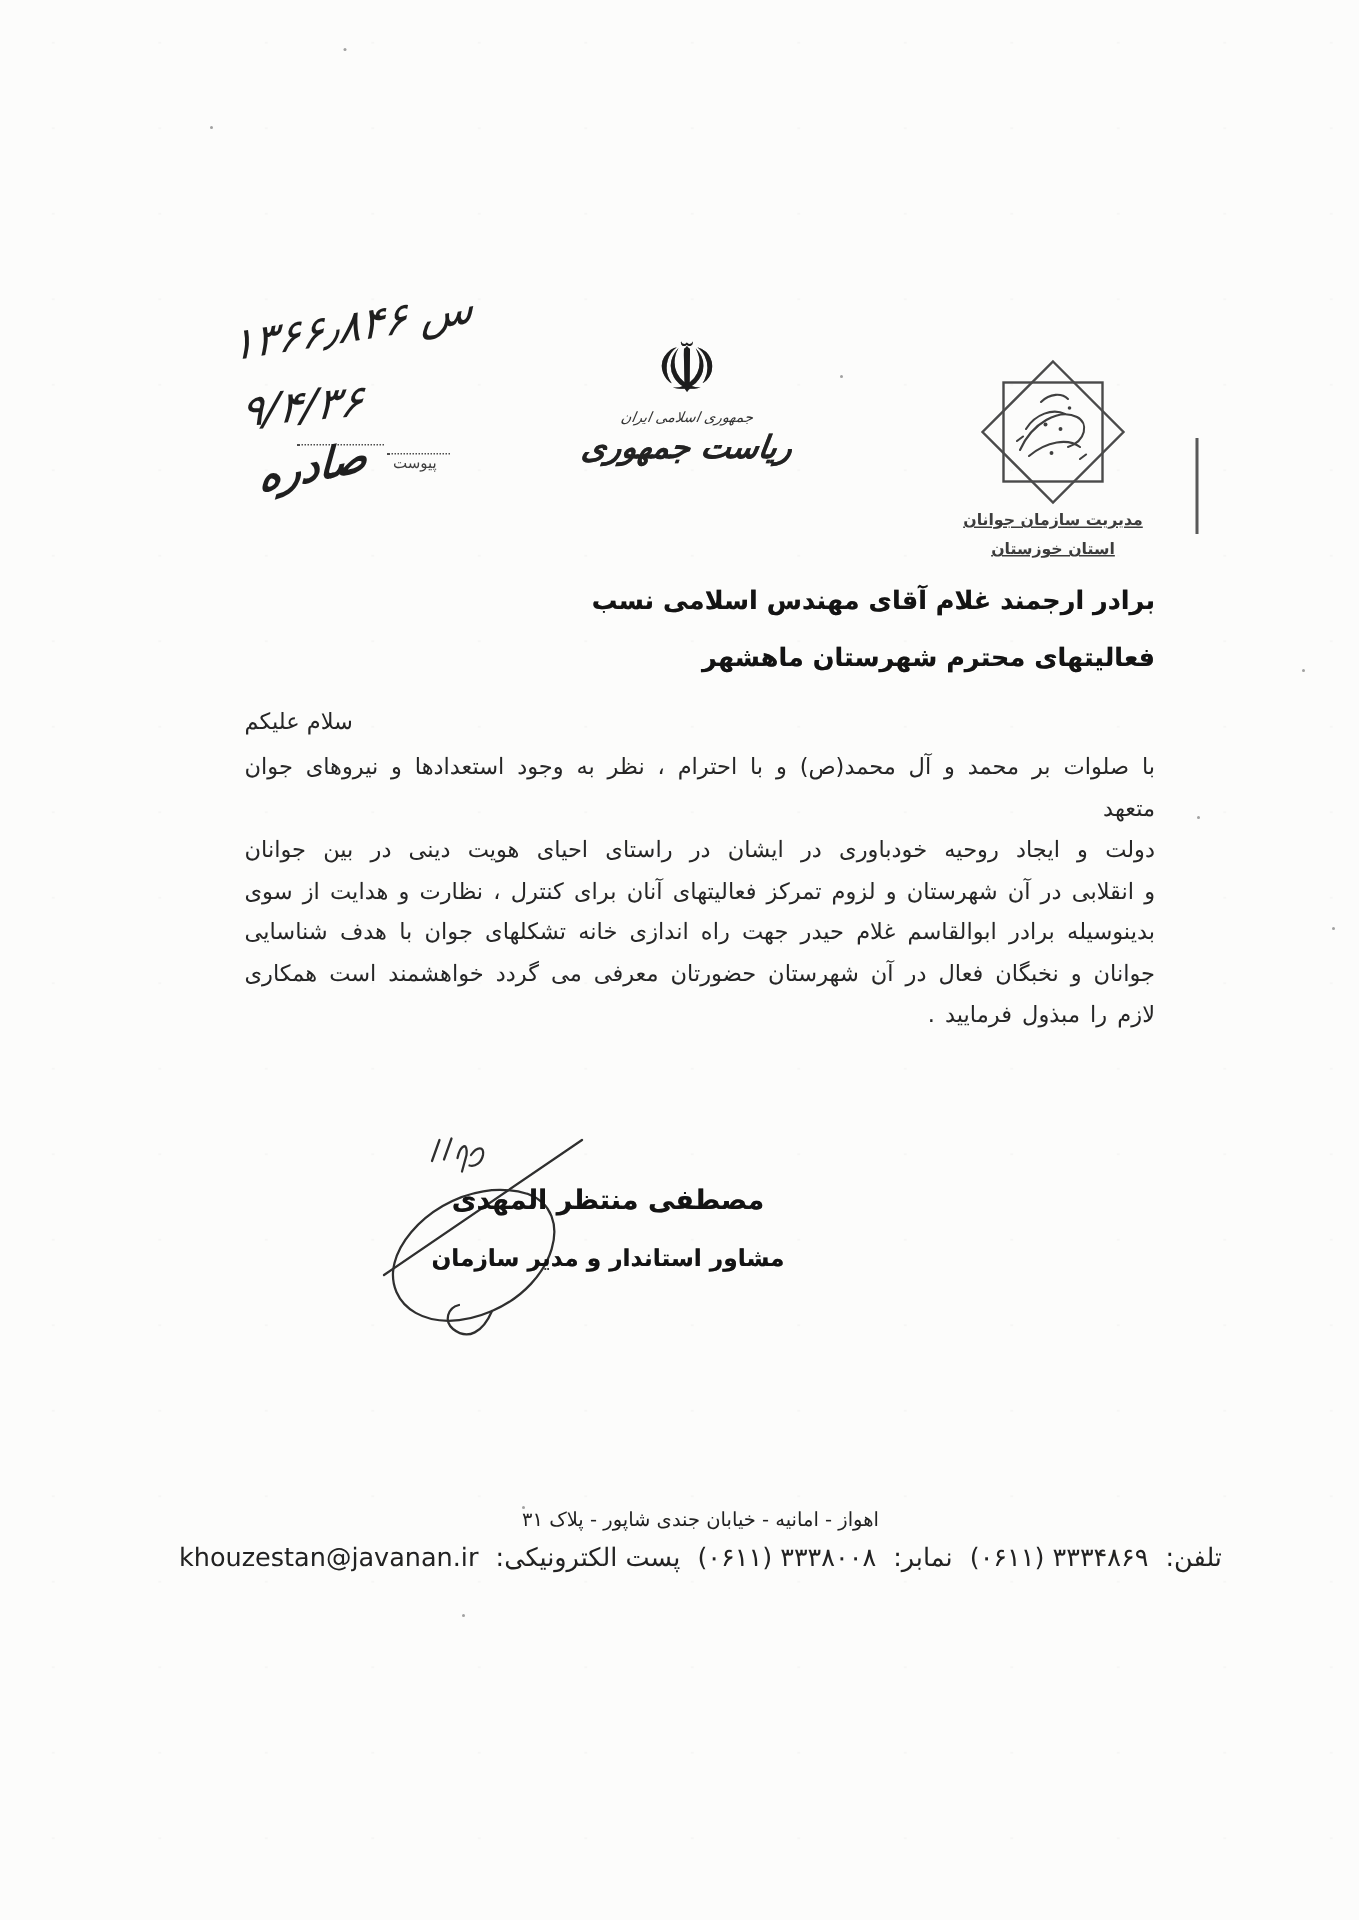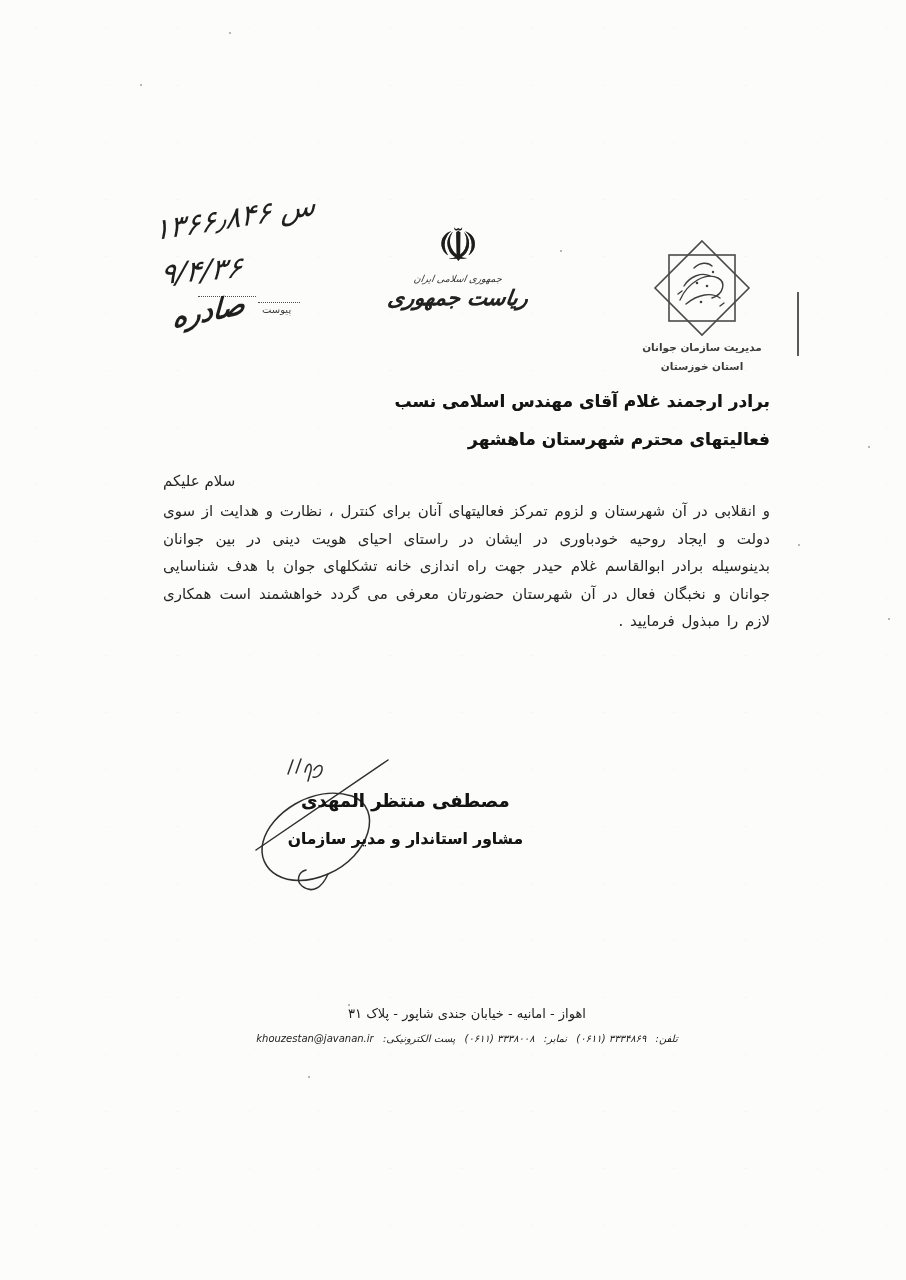--- a/index.html
+++ b/index.html
@@ -36,21 +36,21 @@
 
   
   .gov-emblem{position:absolute;left:378px;top:218px;width:160px;text-align:center;color:#2a2a2a;}
   .emblem-glyph{font-size:46px;line-height:54px;color:#1d1d1d;}
   .country-title{font-size:9.5px;font-style:italic;transform:skewX(-10deg);color:#333;margin-top:1px;}
   .office-title{font-size:21px;font-weight:bold;font-style:italic;transform:skewX(-8deg);color:#222;margin-top:2px;}
 
   
   .org-logo{position:absolute;left:628px;top:238px;width:148px;text-align:center;color:#3a3a3a;}
   .org-star{display:block;margin:0 auto;}
-  .org-name{font-size:10.5px;font-weight:bold;line-height:19px;color:#3c3c3c;}
+  .org-name{font-size:10.5px;font-weight:bold;line-height:19px;color:#3c3c3c;text-decoration:underline;}
 
   
   .vline-artifact{position:absolute;left:797px;top:292px;width:2px;height:64px;background:#3c3c3c;opacity:.85;}
   .speck{position:absolute;width:2px;height:2px;background:#555;opacity:.55;border-radius:50%;}
 
   
   .recipient{position:absolute;right:136px;top:382px;text-align:right;
     font-weight:bold;font-size:17px;line-height:38px;color:#141414;}
 
   
@@ -67,21 +67,21 @@
   
   .signature-block{position:absolute;right:383px;top:786px;text-align:center;
     font-weight:bold;color:#141414;}
   .signature-name{font-size:18px;line-height:30px;}
   .signature-title{font-size:15.5px;line-height:46px;}
   .signature-scribble{position:absolute;left:230px;top:750px;}
 
   
   .page-footer{position:absolute;left:28px;right:0;top:1002px;text-align:center;color:#222;}
   .footer-address{font-size:13px;line-height:24px;}
-  .footer-contact{font-size:10px;line-height:26px;white-space:nowrap;font-style:italic;}
+  .footer-contact{font-size:17px;line-height:26px;white-space:nowrap;}
   .footer-contact span{margin:0 3px;}
   .email{direction:ltr;unicode-bidi:embed;}
 </style>
 </head>
 <body>
 
 <div class="page">
 
   <div class="stamp-note">
     <span class="hand hand-1">س ۱۳۶۶٫۸۴۶</span>
@@ -133,22 +133,23 @@
   <div class="speck" style="left:888px;top:618px;"></div>
   <div class="speck" style="left:560px;top:250px;"></div>
 
   <div class="recipient ink">
     <div>برادر ارجمند غلام آقای مهندس اسلامی نسب</div>
     <div>فعالیتهای محترم شهرستان ماهشهر</div>
   </div>
 
   <div class="letter-body">
     <div class="greeting">سلام علیکم</div>
+    <div class="body-line">با صلوات بر محمد و آل محمد(ص) و با احترام ، نظر به وجود استعدادها و نیروهای جوان متعهد</div>
+    <div class="body-line">دولت و ایجاد روحیه خودباوری در ایشان در راستای احیای هویت دینی در بین جوانان</div>
     <div class="body-line">و انقلابی در آن شهرستان و لزوم تمرکز فعالیتهای آنان برای کنترل ، نظارت و هدایت از سوی</div>
-    <div class="body-line">دولت و ایجاد روحیه خودباوری در ایشان در راستای احیای هویت دینی در بین جوانان</div>
     <div class="body-line">بدینوسیله برادر ابوالقاسم غلام حیدر جهت راه اندازی خانه تشکلهای جوان با هدف شناسایی</div>
     <div class="body-line">جوانان و نخبگان فعال در آن شهرستان حضورتان معرفی می گردد خواهشمند است همکاری</div>
     <div class="body-line last">لازم را مبذول فرمایید .</div>
   </div>
 
   <svg class="signature-scribble" width="205" height="150" viewBox="0 0 205 150" fill="none">
     <g stroke="#2f2f2f" stroke-width="1.5" fill="none" stroke-linecap="round">
       <path d="M158 10 L26 100"></path>
       <path d="M122 46 C154 58 140 106 98 124 C56 142 26 120 33 92 C40 64 82 34 122 46"></path>
       <path d="M98 124 C92 138 82 144 72 136 C66 131 68 122 76 120"></path>

